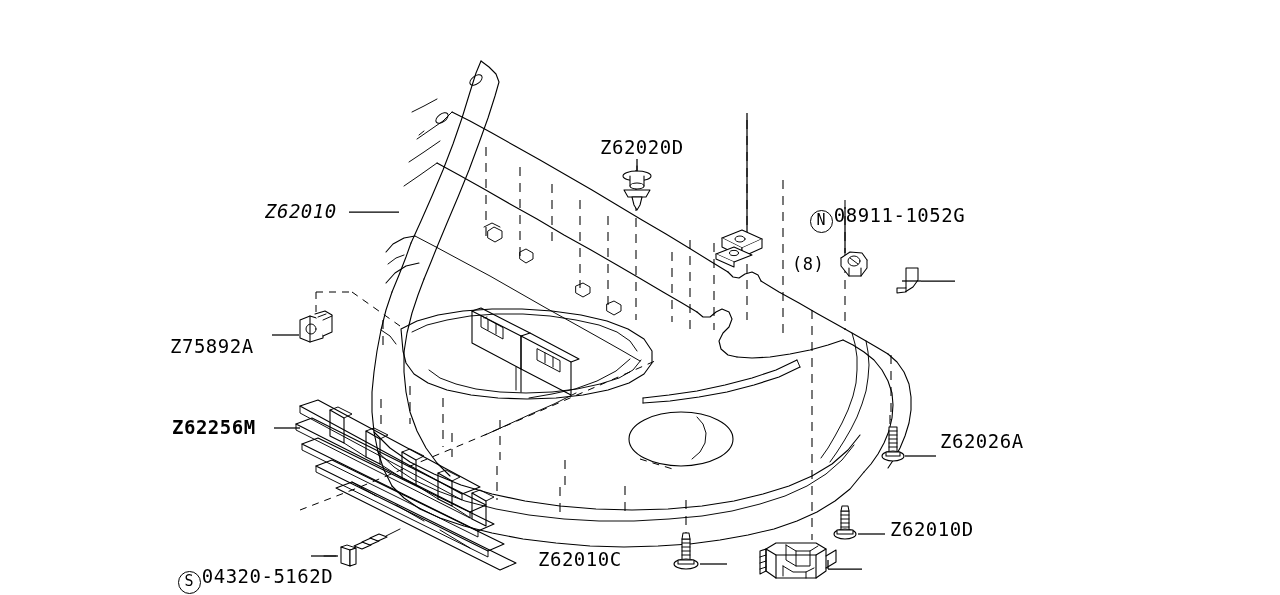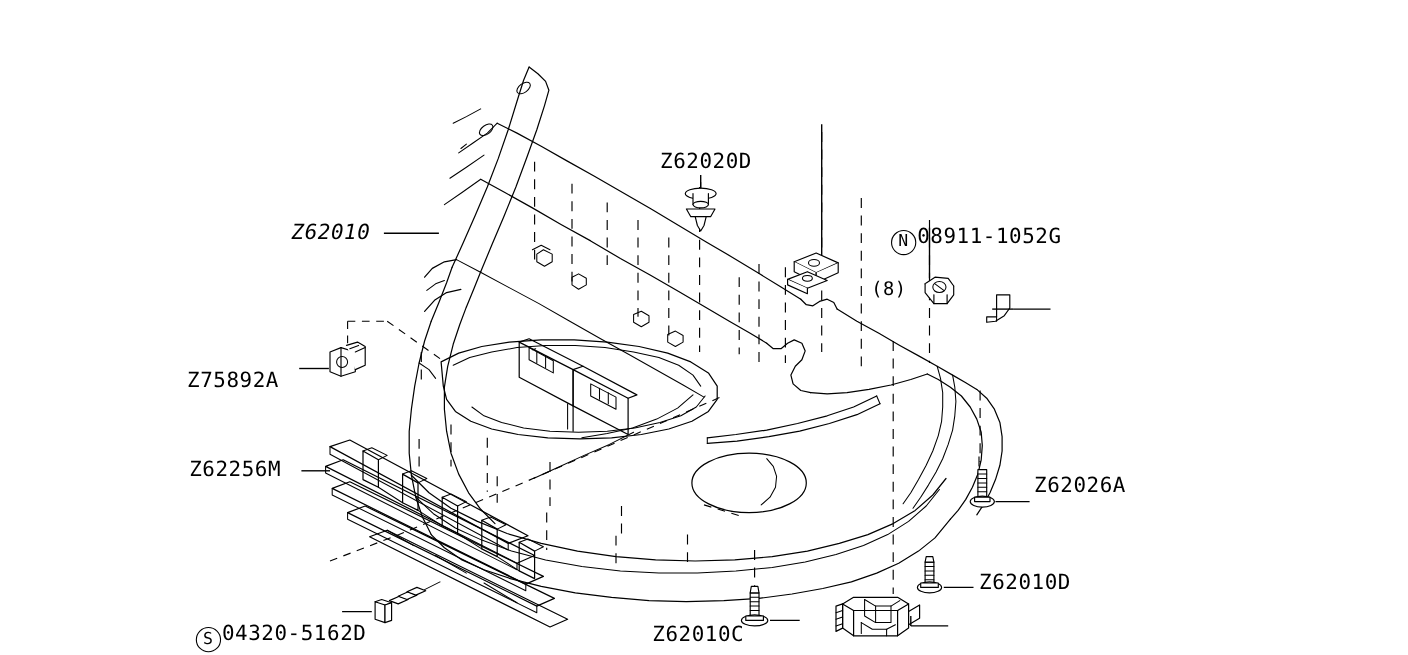--- a/index.html
+++ b/index.html
@@ -370,34 +370,34 @@
       <line class="leader" x1="828" y1="569" x2="862" y2="569"></line>
       <line class="leader" x1="828" y1="569" x2="828" y2="560"></line>
       <line class="leader" x1="902" y1="281" x2="921" y2="281"></line>
     </g>
   </svg>
 
   <div class="label" style="left:265px; top:201px;font-style:italic;">Z62010</div>
 
   <div class="label" style="left:170px; top:324px;margin-top:12px;">Z75892A</div>
 
-  <div class="label" style="left:172px; top:417px;">Z62256M</div>
+  <div class="label" style="left:172px; top:417px;font-weight:bold;">Z62256M</div>
 
   <div class="label" style="left:600px; top:137px;text-align:right;">Z62020D</div>
 
 
   <div class="label" style="left:762px; top:184px;">
     <span class="pfx-circle">N</span><span>08911-1052G</span>
     <div class="qty" style="margin-left:30px;">(8)</div>
   </div>
 
 
   <div class="label" style="left:940px; top:431px;">Z62026A</div>
 
-  <div class="label" style="left:593px; top:549px;margin-top:18px;">Z62010C</div>
+  <div class="label" style="left:538px; top:549px;">Z62010C</div>
 
   <div class="label" style="left:890px; top:519px;">Z62010D</div>
 
   <div class="label two-line" style="left:866px; top:549px;">
     <div>Z62220(RH)</div>
     
   </div>
 
   <div class="label" style="left:130px; top:545px;">
     <span class="pfx-circle">S</span><span>04320-5162D</span>

